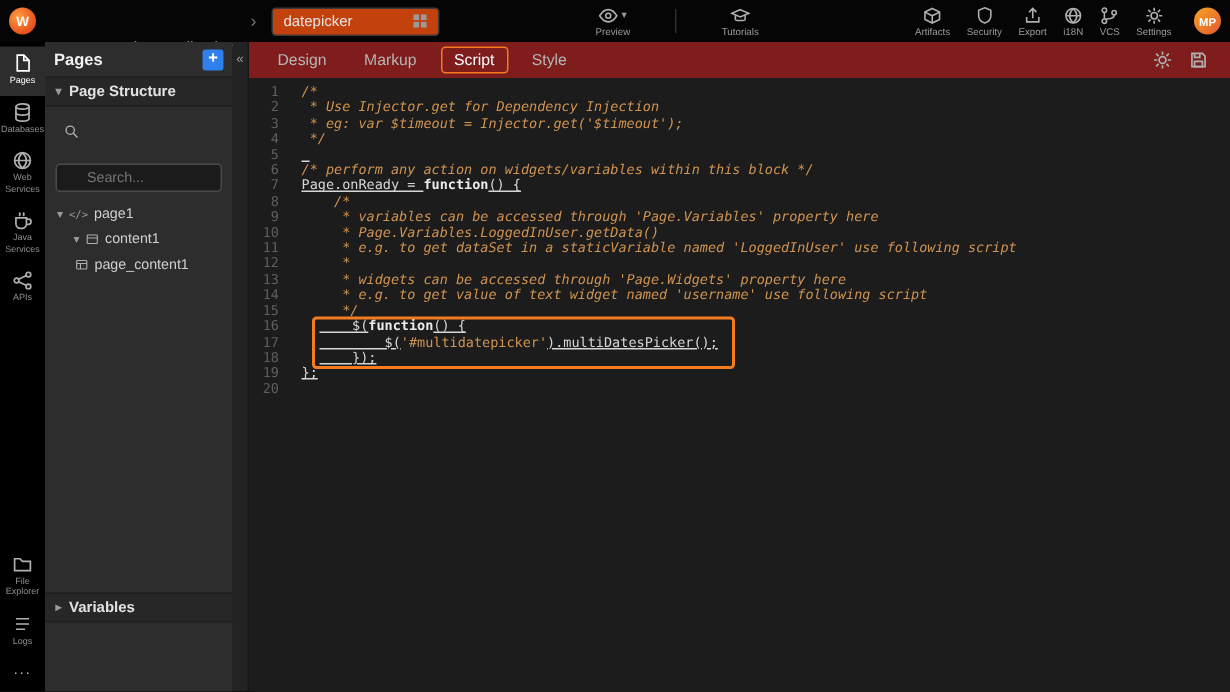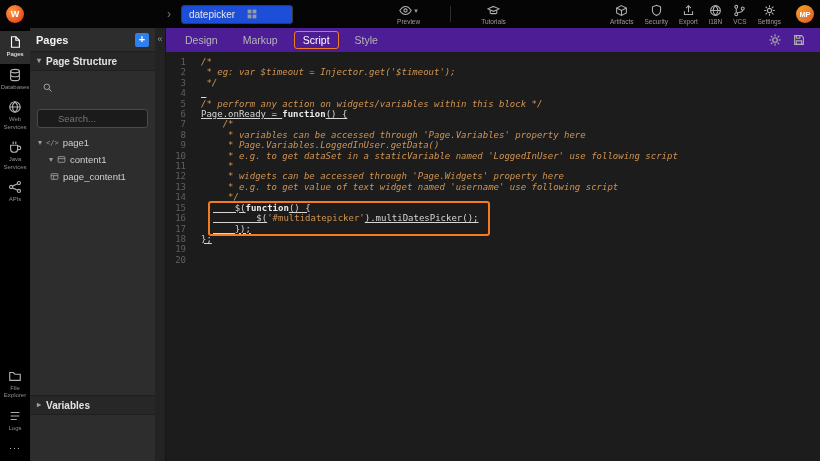--- a/index.html
+++ b/index.html
@@ -9,22 +9,22 @@
 
   
   .topbar { position:absolute; top:0; left:0; right:0; height:28px; background:#050505;
     display:flex; align-items:center; padding:0 6px; gap:8px; }
   .logo { width:18px; height:18px; border-radius:50%;
     background:radial-gradient(circle at 35% 35%, #ff9d3f, #e8501e 70%);
     color:#fff; font-size:9px; font-weight:bold; display:flex; align-items:center; justify-content:center; }
   .proj { font-size:10px; color:#8d8d8d; white-space:nowrap;margin-top:36px; }
   .proj b { color:#f0f0f0; font-weight:normal; font-size:10.5px; }
   .tb-chev { color:#777; font-size:12px; margin:0 2px; }
-  .page-tab { display:flex; align-items:center; justify-content:flex-start; gap:12px;
-    background:#1d4ed8; border:1px solid #3a3a3a; border-radius:3px; height:19px;
+  .page-tab { display:flex; align-items:center; justify-content:space-between; gap:12px;
+    background:#c2410c; border:1px solid #3a3a3a; border-radius:3px; height:19px;
     min-width:112px; padding:0 7px; font-size:10px; color:#e6e6e6; cursor:pointer; }
   .tb-center { flex:1; display:flex; justify-content:center; align-items:center; gap:30px; }
   .tb-action { display:flex; flex-direction:column; align-items:center; gap:1px;
     color:#9a9a9a; font-size:6.5px; cursor:pointer; }
   .tb-action .icon-row { display:flex; align-items:center; gap:2px; }
   .caret { color:#9a9a9a; font-size:7px; line-height:1; }
   .tb-divider { width:1px; height:16px; background:#2e2e2e; }
   .tb-right { display:flex; align-items:center; gap:11px; }
   .avatar { width:18px; height:18px; border-radius:50%; margin-left:4px;
     background:linear-gradient(135deg,#f5a623,#e4572e);
@@ -68,21 +68,21 @@
 
   
   .strip { position:absolute; top:28px; left:155px; width:11px; bottom:0; background:#232323;
     border-right:1px solid #161616; text-align:center; }
   .strip .collapse { color:#9a9a9a; font-size:9px; line-height:1; display:inline-block;
     margin-top:7px; cursor:pointer; }
 
   
   .main { position:absolute; top:28px; left:166px; right:0; bottom:0;
     display:flex; flex-direction:column; }
-  .tabbar { height:24px; background:#4c1d95; display:flex; align-items:center;
+  .tabbar { height:24px; background:#7f1d1d; display:flex; align-items:center;
     padding:0 10px; gap:7px; }
   .etab { font-size:10.5px; color:#b5b5b5; padding:2px 8px; border:1px solid transparent;
     border-radius:3px; cursor:pointer; }
   .etab.active { color:#ffffff; border-color:#f47b20;text-align:right; }
   .tabbar-right { margin-left:auto; display:flex; align-items:center; gap:10px; padding-right:4px; }
   .editor-body { flex:1; background:#1c1c1c; display:flex; padding-top:5px;
     font-family:"DejaVu Sans Mono", monospace; font-size:9px; line-height:10.4px; overflow:hidden; }
   .gutter { width:27px; text-align:right; padding-right:7px; color:#5f5f5f; user-select:none; }
   .code-col { padding-left:8px; position:relative; flex:1; }
   .cl { white-space:pre; }
@@ -324,20 +324,21 @@
           <div class="gl">14</div>
           <div class="gl">15</div>
           <div class="gl">16</div>
           <div class="gl">17</div>
           <div class="gl">18</div>
           <div class="gl">19</div>
           <div class="gl">20</div>
         </div>
       <div class="code-col">
           <div class="cl"><span class="tk-cm">/*</span></div>
+          <div class="cl"><span class="tk-cm"> * Use Injector.get for Dependency Injection</span></div>
           <div class="cl"><span class="tk-cm"> * eg: var $timeout = Injector.get('$timeout');</span></div>
           <div class="cl"><span class="tk-cm"> */</span></div>
           <div class="cl"><span class="tk-pl">&nbsp;</span></div>
           <div class="cl"><span class="tk-cm">/* perform any action on widgets/variables within this block */</span></div>
           <div class="cl"><span class="tk-pl">Page.onReady = </span><span class="tk-kw">function</span><span class="tk-pl">() {</span></div>
           <div class="cl"><span class="tk-cm">    /*</span></div>
           <div class="cl"><span class="tk-cm">     * variables can be accessed through 'Page.Variables' property here</span></div>
           <div class="cl"><span class="tk-cm">     * Page.Variables.LoggedInUser.getData()</span></div>
           <div class="cl"><span class="tk-cm">     * e.g. to get dataSet in a staticVariable named 'LoggedInUser' use following script</span></div>
           <div class="cl"><span class="tk-cm">     *</span></div>

